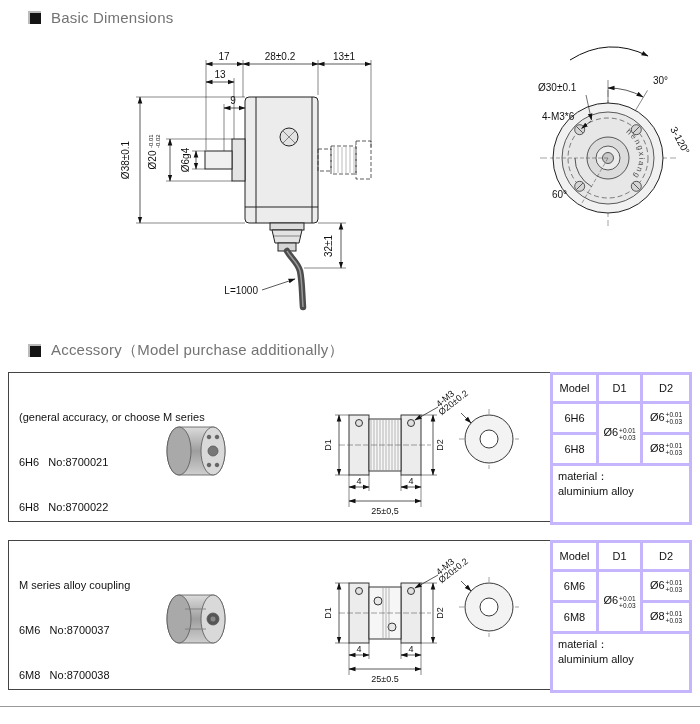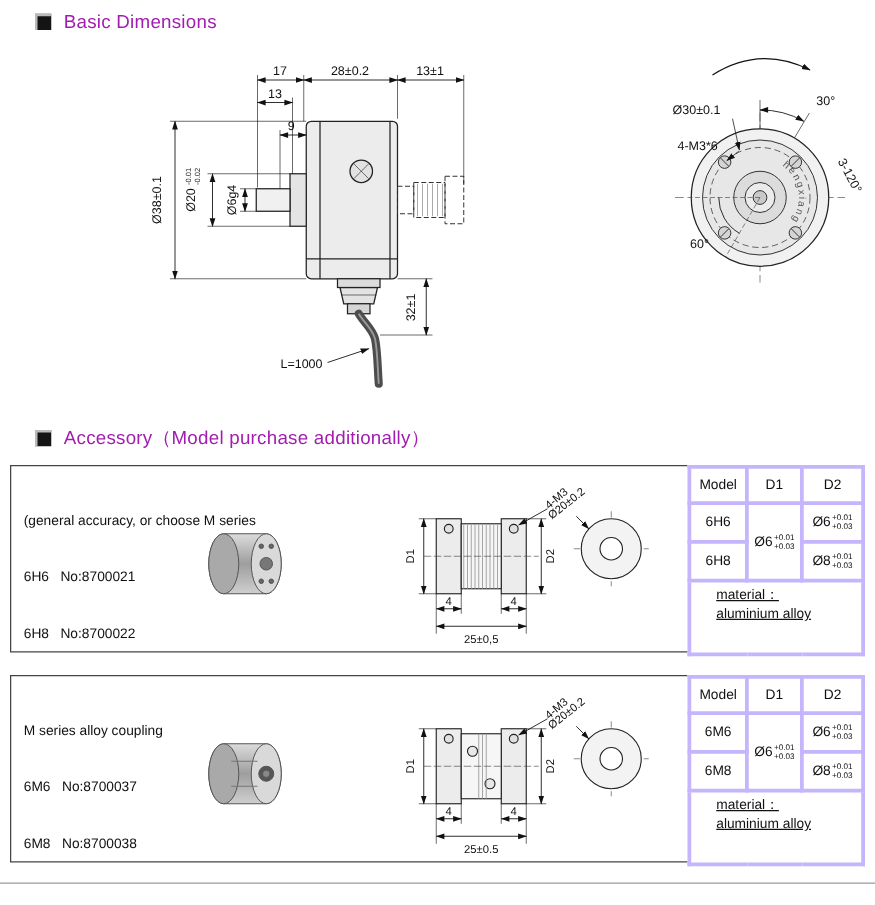--- a/index.html
+++ b/index.html
@@ -4,21 +4,21 @@
 <style>
   * { margin:0; padding:0; box-sizing:border-box; }
   html,body { background:#fff; }
   body {
     width:700px; height:724px; position:relative;
     font-family:"Liberation Sans", sans-serif; color:#111;
     overflow:hidden;
   }
   .sec-hdr { position:absolute; display:flex; align-items:center; gap:10px; }
   .sec-hdr .sq { width:13px; height:13px; background:#141414; box-shadow:2px 2px 0 #bbb inset; }
-  .sec-hdr .t { font-size:15px; color:#a21caf; letter-spacing:0.2px; }
+  .sec-hdr .t { font-size:15px; color:#737373; letter-spacing:0.2px; }
   #hdr-basic { left:28px; top:9px; }
   #hdr-acc   { left:28px; top:341px; }
 
   svg text { font-family:"Liberation Sans", sans-serif; fill:#111; }
   .dimtxt { font-size:10px; }
   .smtxt  { font-size:9px; }
   .toltxt { font-size:6px; }
   .brandtxt { font-size:8px; fill:#555; letter-spacing:1.5px; }
 
   #basic-svg { position:absolute; left:0; top:0; }
@@ -27,21 +27,21 @@
   #acc-h { top:372px; }
   #acc-m { top:540px; }
   .acc-svg { position:absolute; left:0; top:0; }
   .acc-text { position:absolute; left:10px; top:7px; font-size:11px; line-height:15px; white-space:pre; color:#111; }
 
   .acc-table { position:absolute; top:-1px; right:-1px; border-collapse:collapse; font-size:11px; background:#fff; }
   .acc-table th, .acc-table td { border:3px solid #c4b5fd; text-align:center; vertical-align:middle; font-weight:normal; padding:0 2px; }
   .acc-table th { height:29px; }
   .acc-table td { height:31px; }
   .col-model { width:46px; } .col-d1 { width:44px; } .col-d2 { width:49px; }
-  .acc-table td.mat { height:59px; text-align:left; vertical-align:top; padding:3px 20px; line-height:15px;text-decoration:underline; }
+  .acc-table td.mat { height:59px; text-align:left; vertical-align:top; padding:3px 5px; line-height:15px; }
   .tolstack { display:inline-flex; flex-direction:column; font-size:6.5px; line-height:7px; vertical-align:middle; margin-left:1px; text-align:left; }
 
   #bottom-rule { position:absolute; left:0; top:706px; width:700px; height:1px; background:#999; }
 </style>
 </head>
 <body>
 
 <div class="sec-hdr" id="hdr-basic">
   <span class="sq"></span>
   <span class="t">Basic Dimensions</span>

